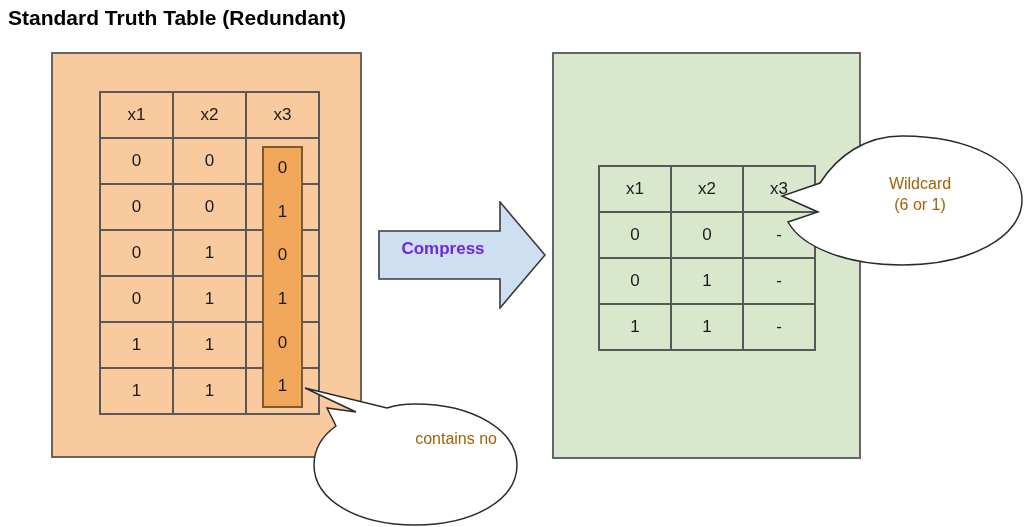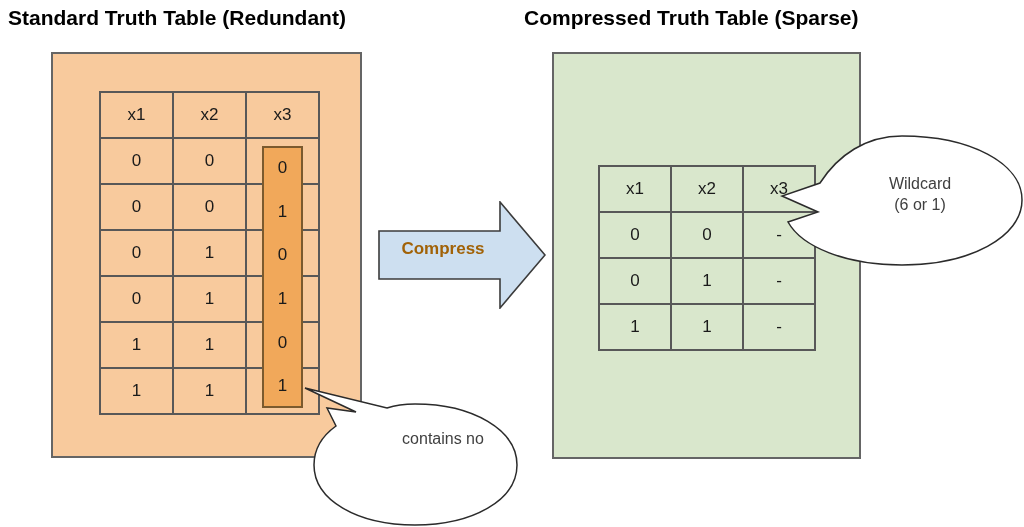--- a/index.html
+++ b/index.html
@@ -131,58 +131,56 @@
   }
   #compress-label {
     position: absolute;
     left: 378px;
     top: 239px;
     width: 130px;
     text-align: center;
     font-family: "Liberation Sans", sans-serif;
     font-weight: bold;
     font-size: 17px;
-    color: #a16207;
+    color: #6d28d9;
     pointer-events: none;
   }
 
   
   .callout-svg {
     position: absolute;
   }
   #callout-wildcard { left: 780px; top: 134px; width: 244px; height: 134px; }
   #callout-noinfo   { left: 303px; top: 386px; width: 216px; height: 141px; }
 
   .callout-text {
     position: absolute;
     font-family: "Liberation Sans", sans-serif;
     font-size: 16px;
-    color: #404040;
+    color: #a16207;
     line-height: 21px;
     pointer-events: none;
   }
   #wildcard-text {
     left: 845px; top: 173px;
     width: 150px;
     text-align: center;
   }
   #noinfo-text {
     left: 357px; top: 428px;
     width: 140px;
-    text-align: center;
-    margin-left: 16px;
+    text-align: right;
   }
 </style>
 </head>
 <body>
 
 <div id="stage">
 
   <div class="title" id="title-left">Standard Truth Table (Redundant)</div>
-  <div class="title" id="title-right">Compressed Truth Table (Sparse)</div>
 
   <div class="panel" id="panel-standard"></div>
 
   <table class="truth-table" id="table-standard">
     <tbody>
       <tr>
         <td class="head">x1</td>
         <td class="head">x2</td>
         <td class="head">x3</td>
       </tr>

